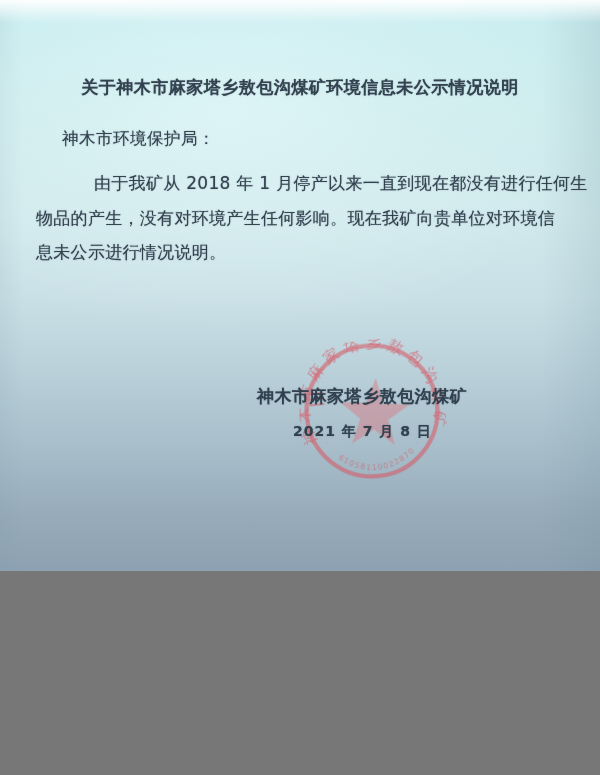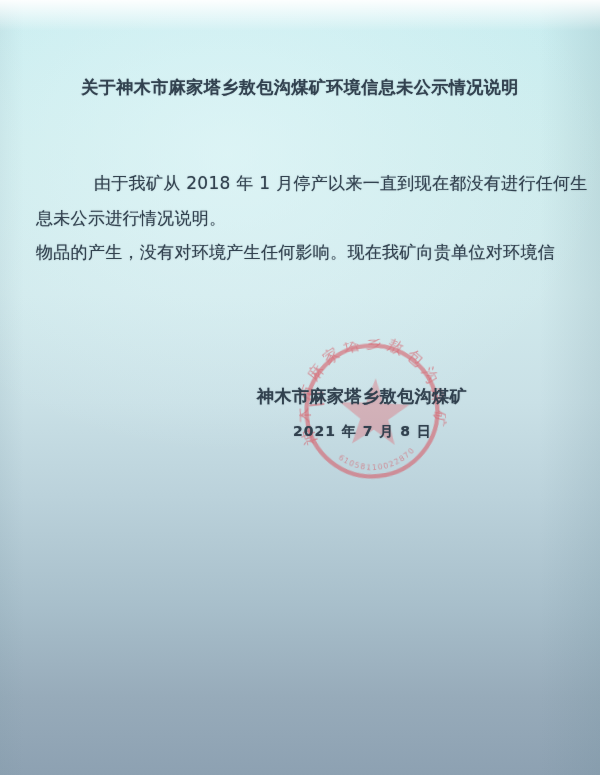--- a/index.html
+++ b/index.html
@@ -1,18 +1,18 @@
 <!DOCTYPE html>
 <html><head>
 <meta charset="utf-8">
 <style>
   html,body{margin:0;padding:0;background:#777;}
   .photo{
     position:relative;
-    width:600px;height:775px;
+    width:600px;height:571px;
     margin:0 auto;
     overflow:hidden;
     font-family:"DejaVu Sans",sans-serif;
     background:
       linear-gradient(180deg, rgba(255,255,255,.95) 0%, rgba(255,255,255,0) 4%),
       radial-gradient(90% 55% at 38% 20%, rgba(232,250,252,.55) 0%, rgba(232,250,252,0) 70%),
       linear-gradient(270deg, rgba(104,136,148,.16) 0%, rgba(104,136,148,0) 10%),
       linear-gradient(90deg, rgba(120,150,162,.12) 0%, rgba(120,150,162,0) 4%),
       linear-gradient(180deg,#c8edf0 0%, #cdeced 18%, #d0e9ec 38%, #c9e0e6 52%, #bbd2db 64%, #a8bfcb 78%, #97abba 90%, #8da1b2 100%);
   }
@@ -54,25 +54,26 @@
   }
   .seal svg{width:100%;height:100%;}
 </style>
 </head>
 <body>
 
 <div class="photo">
 
   <div class="doc-title ink">关于神木市麻家塔乡敖包沟煤矿环境信息未公示情况说明</div>
 
+  <div class="addressee ink">神木市环境保护局：</div>
 
   <div class="body-text">
     <div class="body-line indent ink">由于我矿从 2018 年 1 月停产以来一直到现在都没有进行任何生</div>
+    <div class="body-line ink">物品的产生，没有对环境产生任何影响。现在我矿向贵单位对环境信</div>
     <div class="body-line ink">息未公示进行情况说明。</div>
-    <div class="body-line ink">物品的产生，没有对环境产生任何影响。现在我矿向贵单位对环境信</div>
   </div>
 
   <div class="seal">
     <svg viewBox="0 0 140 140" xmlns="http://www.w3.org/2000/svg">
       <circle cx="70" cy="70" r="64.5" fill="none" stroke="rgba(216,84,96,.68)" stroke-width="4.2"></circle>
       <polygon points="77,38.3 82.1,63.6 107.5,67.7 85,80.4 88.9,105.8 70,88.4 47,99.9 57.7,76.5 39.6,58.2 65.2,61.2" fill="rgba(224,110,120,.5)"></polygon>
       <g fill="rgba(216,84,96,.6)">
         <rect x="9" y="46" width="15" height="2.2"></rect>
         <rect x="9" y="51.5" width="15" height="2.2"></rect>
         <rect x="9" y="57" width="15" height="2.2"></rect>

